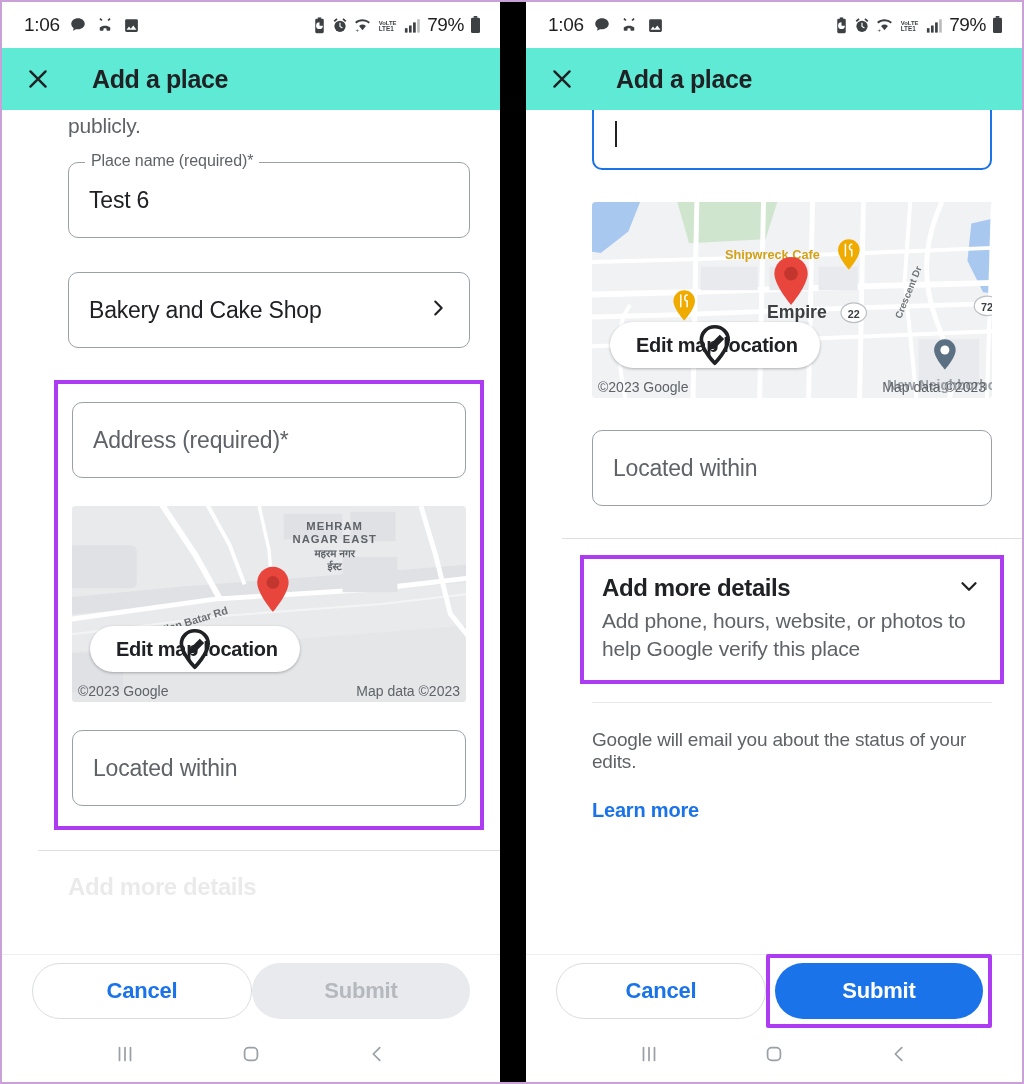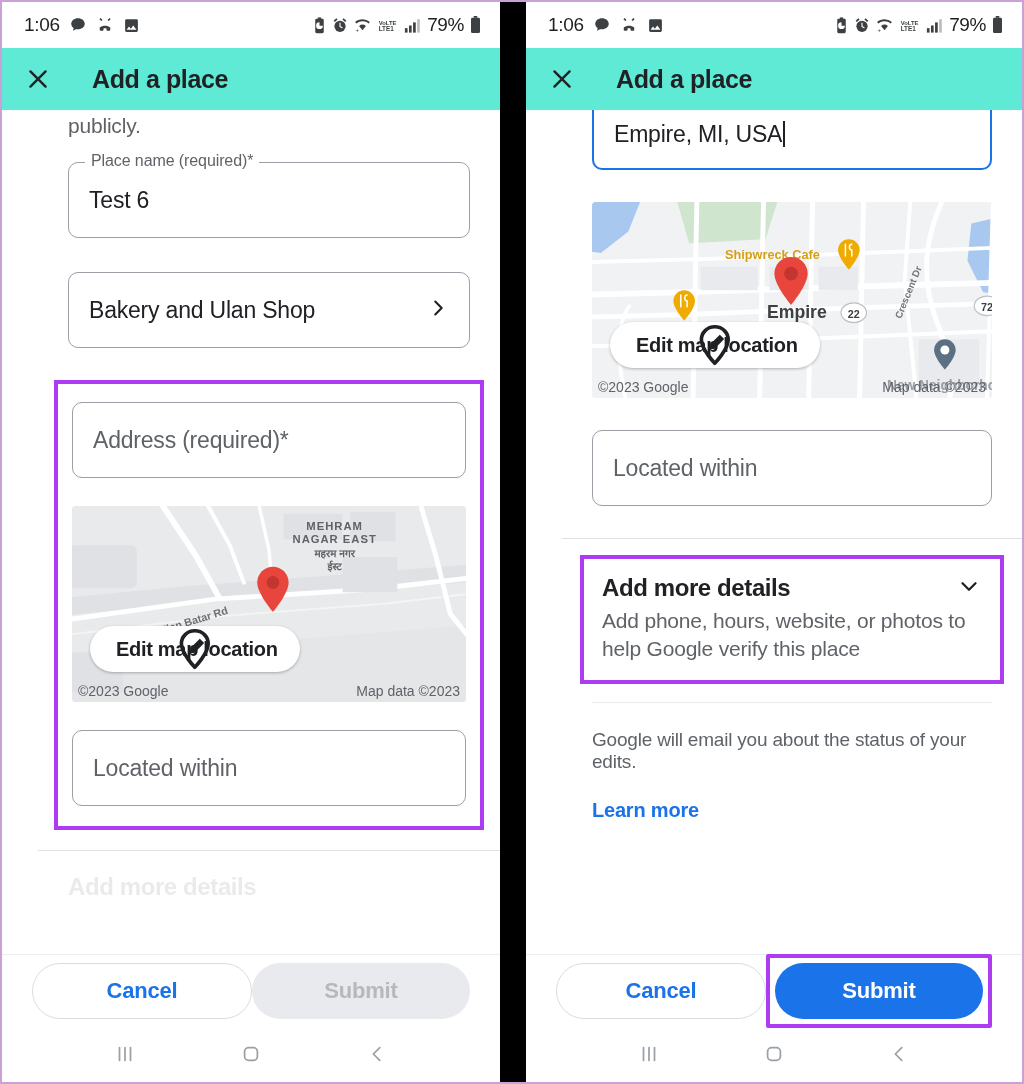--- a/index.html
+++ b/index.html
@@ -397,21 +397,21 @@
     <div class="form-body">
 
       <div class="lead-text">publicly.</div>
 
       <div class="field" style="margin-top:24px;">
         <span class="floating-label">Place name (required)*</span>
         <span class="field-value">Test 6</span>
       </div>
 
       <div class="select-field" style="margin-top:34px;">
-        <span class="select-value">Bakery and Ulan Shop</span>
+        <span class="select-value">Bakery and Cake Shop</span>
         <span>
           <svg width="22" height="22" viewBox="0 0 24 24">
               <path d="M9 5l7 7-7 7" stroke="#202124" stroke-width="2.3" fill="none" stroke-linecap="round" stroke-linejoin="round"></path>
             </svg>
         </span>
       </div>
 
       <div class="hl" style="margin:32px -14px 0 -14px; padding:18px 14px 20px 14px;">
 
         <div class="field">
@@ -572,21 +572,20 @@
             <path d="M5 5l14 14M19 5L5 19" stroke="#202124" stroke-width="2.2" stroke-linecap="round"></path>
           </svg>
       </div>
       <div class="app-title">Add a place</div>
     </div>
 
     <div class="form-body">
 
       
       <div class="field focused" style="margin-top:-12px; height:72px;">
-        <span class="field-value">Empire, MI, USA</span>
           <span class="caret"></span>
       </div>
 
       <div class="map" style="margin-top:32px;">
         <svg viewBox="0 0 450 200" preserveAspectRatio="xMidYMid slice">
           <rect width="450" height="200" fill="#f1f2f4"></rect>
           <path d="M0 0 L70 0 L58 30 L30 52 L0 48 Z" fill="#a9c8f0"></path>
           <path d="M408 22 L450 12 L450 96 L420 92 L404 60 Z" fill="#a9c8f0"></path>
           <path d="M108 0 L210 0 L198 38 L120 42 Z" fill="#cfe5cd"></path>
           <path d="M-5 95 L120 92 L300 86 L450 82" stroke="#ffffff" stroke-width="6" fill="none"></path>

